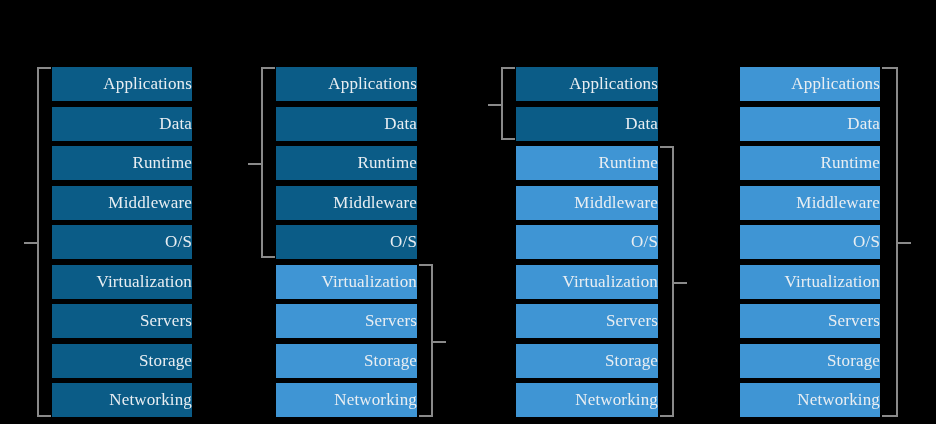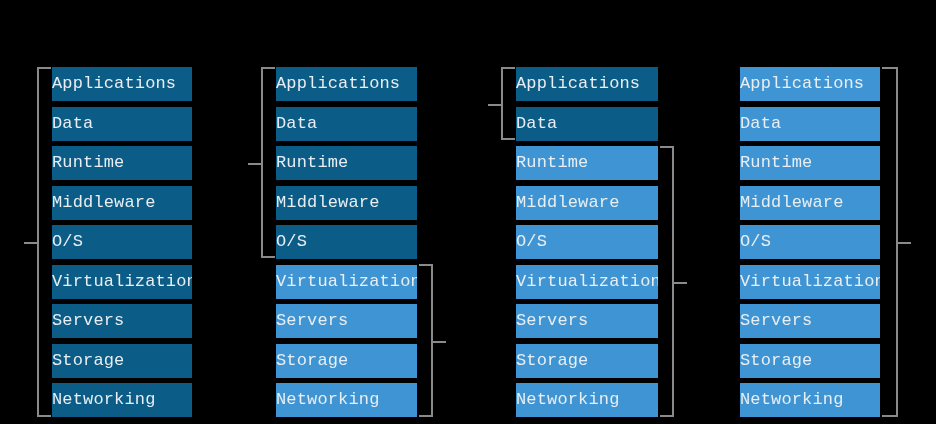--- a/index.html
+++ b/index.html
@@ -24,24 +24,24 @@
   .column {
     position: absolute;
     top: 0;
     height: 424px;
   }
 
   .layer-box {
     position: absolute;
     height: 34px;
     line-height: 34px;
-    text-align: left;
+    text-align: right;
     color: #e9eef2;
     font-size: 17px;
-    font-family: Liberation Mono, monospace;
+    font-family: Liberation Serif, serif;
     letter-spacing: 0.15px;
     white-space: nowrap;
     overflow: hidden;
   }
   .tone-dark  { background: #0b5c87; }
   .tone-light { background: #3f95d4; }
 
   
   .bracket {
     position: absolute;

